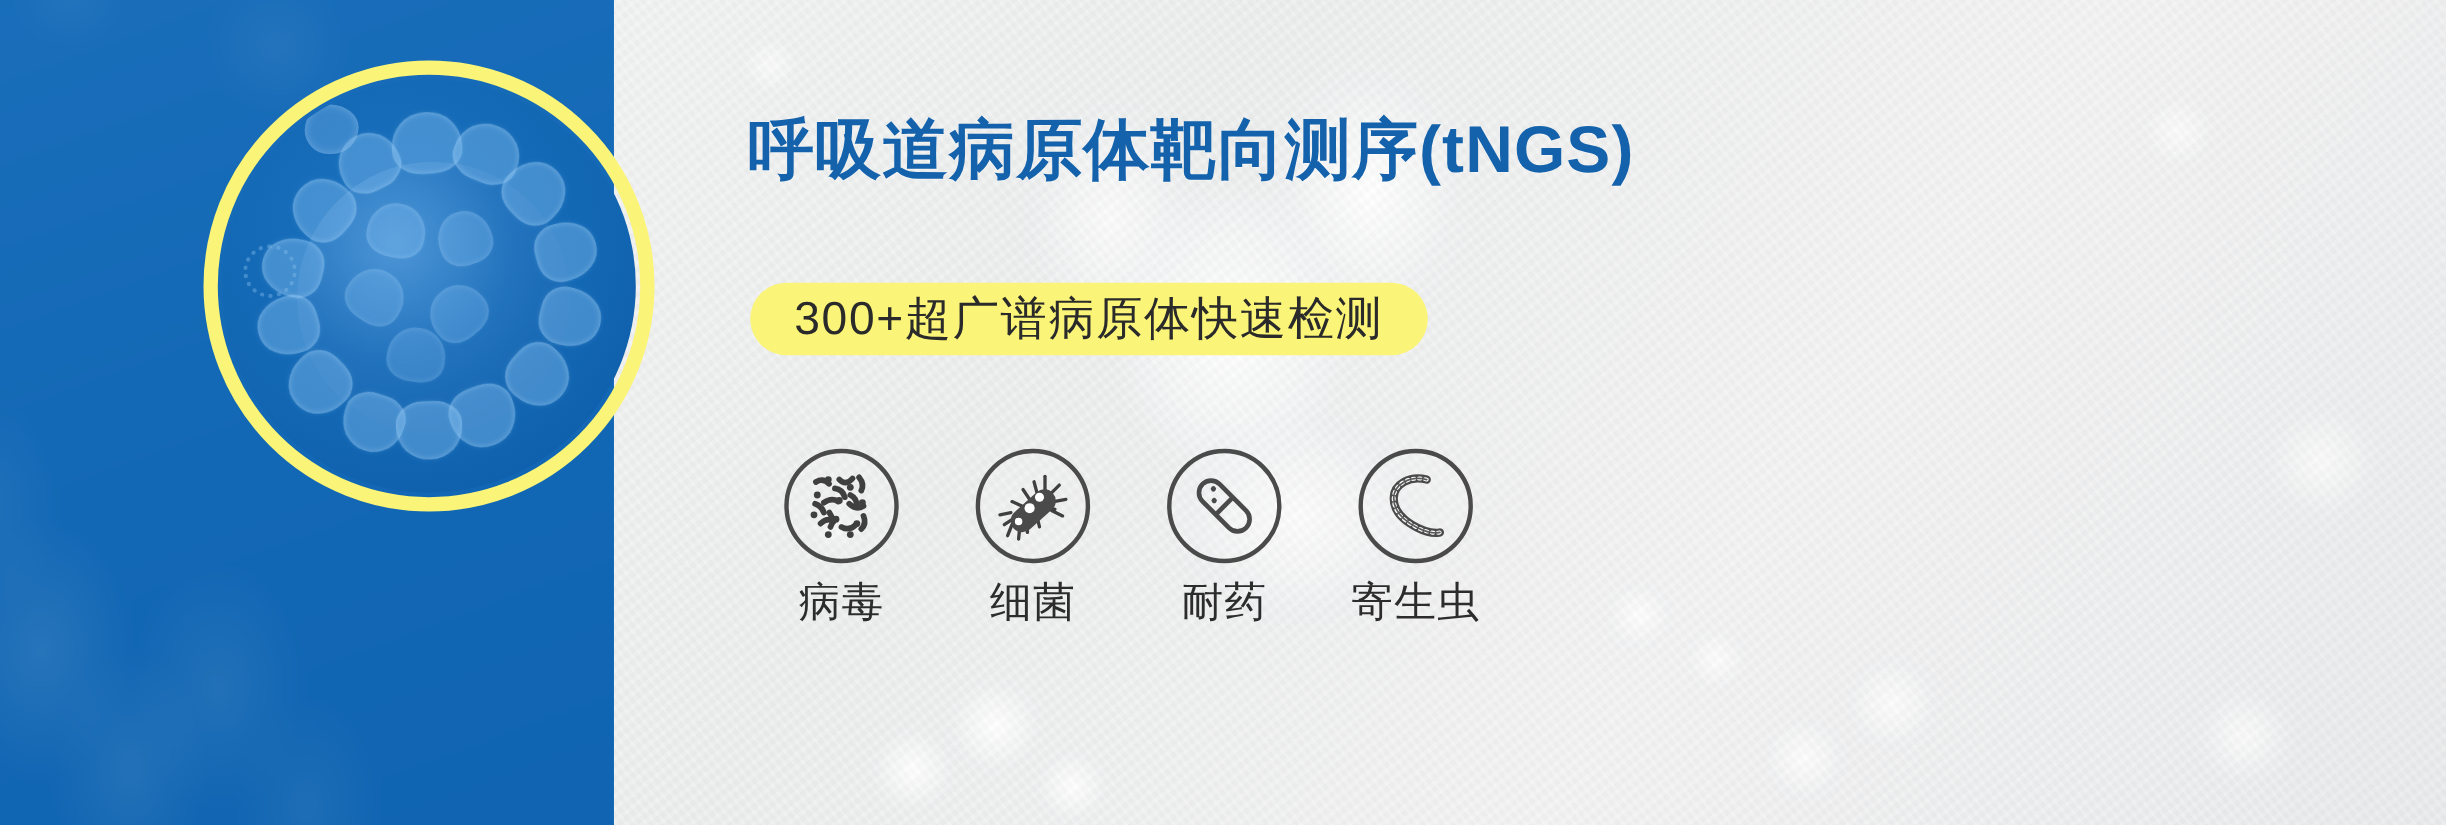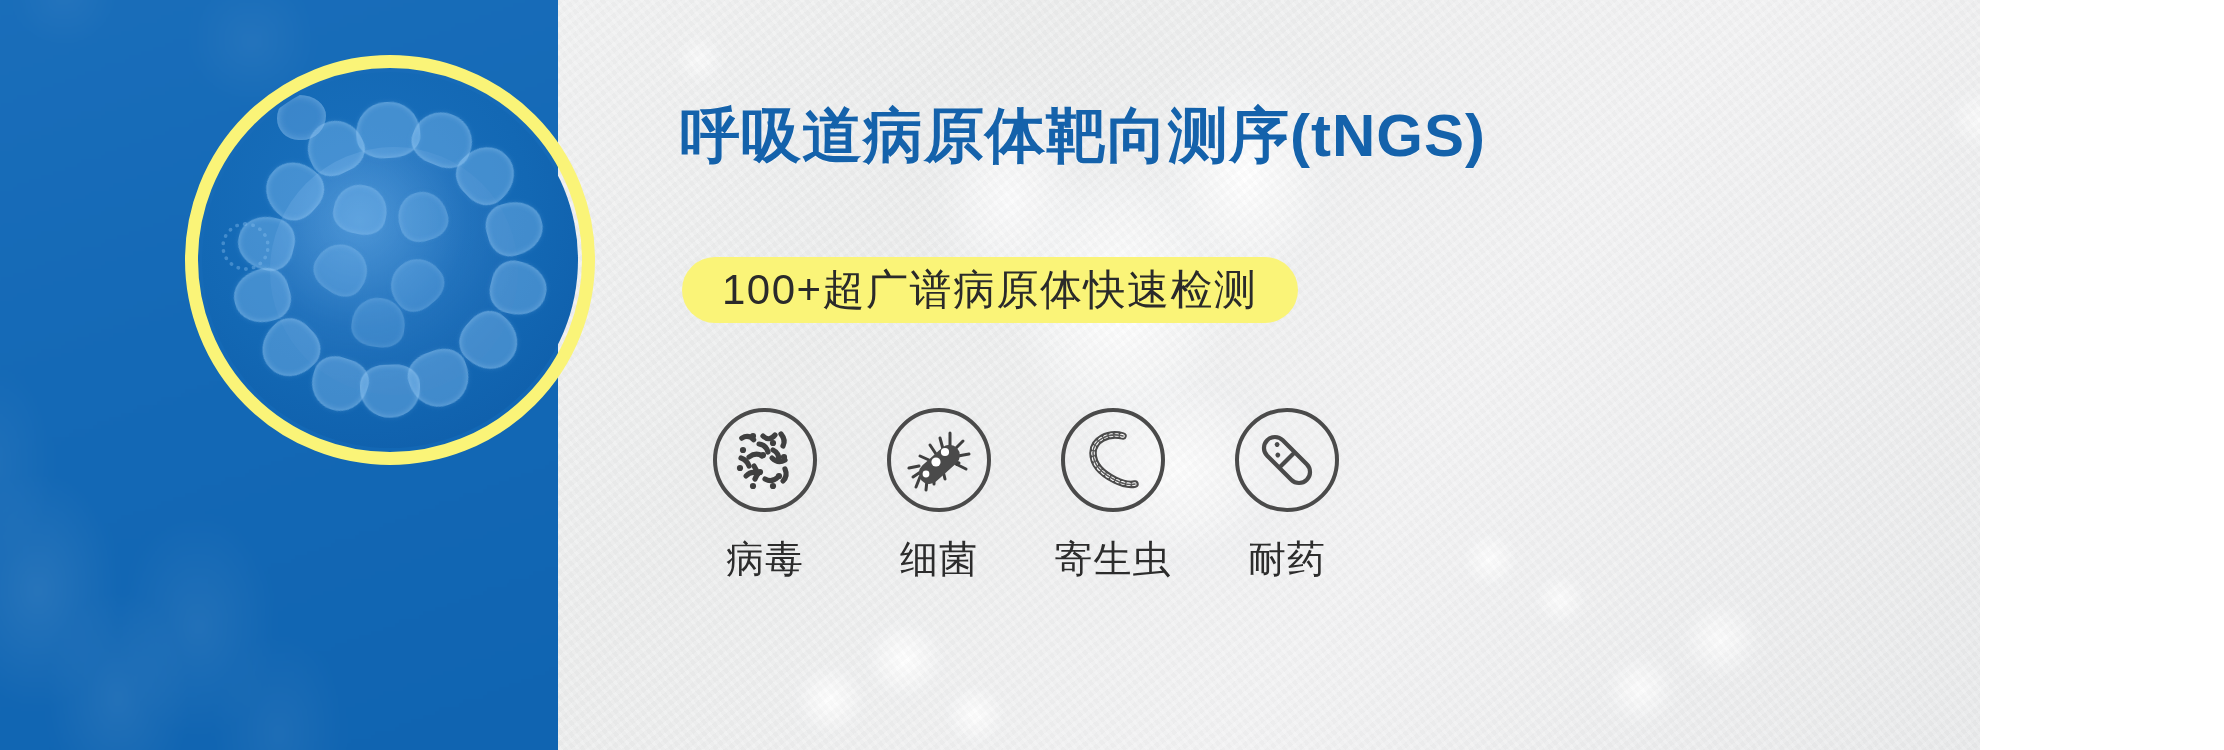--- a/index.html
+++ b/index.html
@@ -6,21 +6,21 @@
 
   html, body {
     width: 2224px;
     height: 750px;
     overflow: hidden;
     font-family: "Liberation Sans", "DejaVu Sans", sans-serif;
   }
 
   #banner {
     position: relative;
-    width: 1980px;
+    width: 2224px;
     height: 750px;
     background: #84cc16;
     overflow: hidden;
   }
 
   
   .bg-photo {
     position: absolute;
     inset: 0;
     background:
@@ -180,21 +180,21 @@
   .icon-circle {
     width: 104px; height: 104px;
     border-radius: 50%;
     border: 4px solid #4a4a4a;
     display: flex;
     align-items: center;
     justify-content: center;
     background: rgba(255,255,255,.10);
   }
   .icon-label {
-    margin-top: 22px;
+    margin-top: 10px;
     font-size: 38px;
     color: #2c2c2c;
     letter-spacing: 1px;
     white-space: nowrap;
   }
   .icon-svg { display: block; }
 </style>
 </head>
 <body>
 
@@ -236,21 +236,21 @@
       <div class="blob-float" style="left:20%;top:6%;width:13%;height:12%;"></div>
       <div class="blob-ring" style="left:5%;top:40%;width:13%;height:13%;"></div>
     </div>
   </div>
 
   <div class="content">
 
     <div class="title">呼吸道病原体靶向测序(tNGS)</div>
 
     <div class="pill">
-      <span class="pill-text">100+超广谱病原体快速检测</span>
+      <span class="pill-text">300+超广谱病原体快速检测</span>
     </div>
 
     <div class="icon-row">
 
       <div class="icon-item">
         <div class="icon-circle">
           <svg class="icon-svg" width="72" height="72" viewBox="0 0 72 72">
             <g fill="#3f3f3f">
               <circle cx="24" cy="12" r="3.1"></circle>
               <circle cx="44" cy="19" r="3.1"></circle>
@@ -310,37 +310,37 @@
             </g>
           </svg>
         </div>
         <div class="icon-label">细菌</div>
       </div>
 
 
       <div class="icon-item">
         <div class="icon-circle">
           <svg class="icon-svg" width="72" height="72" viewBox="0 0 72 72">
+            <g transform="rotate(-45 36 36)">
+              <rect x="25" y="8" width="22" height="56" rx="11" fill="none" stroke="#4a4a4a" stroke-width="4.2"></rect>
+              <line x1="25" y1="36" x2="47" y2="36" stroke="#4a4a4a" stroke-width="4.2"></line>
+              <circle cx="40" cy="18" r="2.4" fill="#4a4a4a"></circle>
+              <circle cx="33" cy="26" r="2.4" fill="#4a4a4a"></circle>
+            </g>
+          </svg>
+        </div>
+        <div class="icon-label">耐药</div>
+      </div>
+
+      <div class="icon-item">
+        <div class="icon-circle">
+          <svg class="icon-svg" width="72" height="72" viewBox="0 0 72 72">
             <path d="M46,12 C31,8 16,16 16,29 C16,42 26,50 38,56 C46,60 54,61 58,60" fill="none" stroke="#4a4a4a" stroke-width="7.5" stroke-linecap="round" stroke-linejoin="round"></path>
             <path d="M46,12 C31,8 16,16 16,29 C16,42 26,50 38,56 C46,60 54,61 58,60" fill="none" stroke="#ffffff" stroke-width="3.6" stroke-linecap="round" stroke-dasharray="1.6 4.0"></path>
             <path d="M46,12 C31,8 16,16 16,29 C16,42 26,50 38,56 C46,60 54,61 58,60" fill="none" stroke="#4a4a4a" stroke-width="1.6" stroke-linecap="round" opacity=".9"></path>
           </svg>
         </div>
         <div class="icon-label">寄生虫</div>
       </div>
 
-      <div class="icon-item">
-        <div class="icon-circle">
-          <svg class="icon-svg" width="72" height="72" viewBox="0 0 72 72">
-            <g transform="rotate(-45 36 36)">
-              <rect x="25" y="8" width="22" height="56" rx="11" fill="none" stroke="#4a4a4a" stroke-width="4.2"></rect>
-              <line x1="25" y1="36" x2="47" y2="36" stroke="#4a4a4a" stroke-width="4.2"></line>
-              <circle cx="40" cy="18" r="2.4" fill="#4a4a4a"></circle>
-              <circle cx="33" cy="26" r="2.4" fill="#4a4a4a"></circle>
-            </g>
-          </svg>
-        </div>
-        <div class="icon-label">耐药</div>
-      </div>
-
     </div>
   </div>
 </div>
 
 </body></html>

